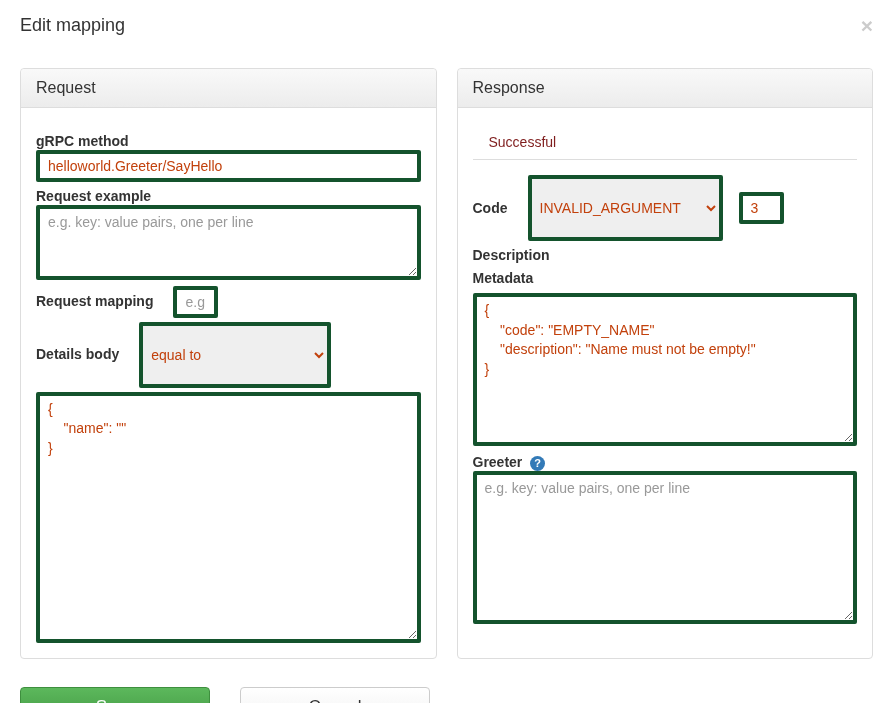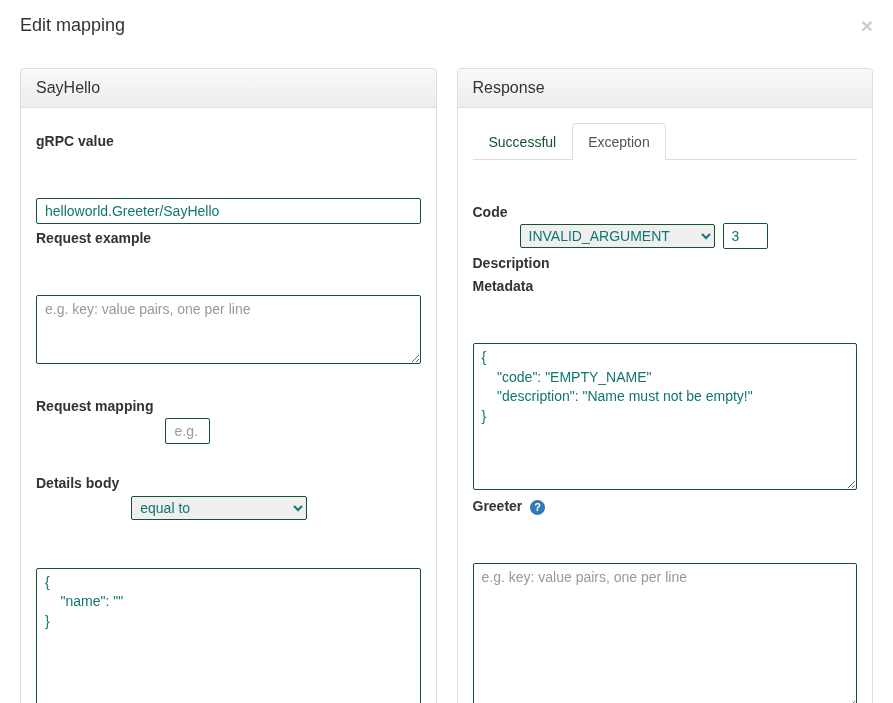--- a/index.html
+++ b/index.html
@@ -56,62 +56,61 @@
     label, .lbl {
       font-weight: bold;
       display: inline-block;
       margin-bottom: 1px;
       margin-right: 4px;
     }
     input[type="text"], textarea, select {
       font-family: inherit;
       font-size: 14px;
       padding: 4px 8px;
-      border: 1px solid #14532d;
+      border: 4px solid #14532d;
       border-radius: 2px;
       background: #fff;
-      color: #0f766e;
-      margin-top: 48px;
+      color: #c2410c;
     }
     input[type="text"].full, textarea.full {
       width: 100%;
       display: block;
     }
     input[type="text"].short {
       width: 45px;
     }
     textarea {
       resize: both;
       line-height: 1.4;
     }
     textarea::placeholder, input::placeholder {
       color: #999;
     }
     select {
       background: #efefef;
-      padding: 2px 4px;
+      padding: 20px 4px;
     }
     .inline-row {
       display: flex;
       align-items: center;
-      gap: 8px;
+      gap: 16px;
       margin-bottom: 4px;
     }
     .tabs {
       display: flex;
       border-bottom: 1px solid #ddd;
       margin-bottom: 15px;
     }
     .tab {
       padding: 10px 15px;
       cursor: pointer;
       border: 1px solid transparent;
       border-bottom: none;
       margin-bottom: -1px;
-      color: #14532d;
+      color: #7f1d1d;
       border-radius: 4px 4px 0 0;
     }
     .tab.active {
       color: #555;
       border-color: #ddd;
       background: #fff;
     }
     .help-icon {
       display: inline-block;
       width: 15px;
@@ -155,59 +154,58 @@
 <body>
 
 <div class="modal-header">
   <div class="modal-title">Edit mapping</div>
   <div class="close-btn">×</div>
 </div>
 
 <div class="panels">
 
   <div class="panel">
-    <div class="panel-heading">SayHello</div>
+    <div class="panel-heading">Request</div>
     <div class="panel-body">
 
       <div class="form-group" style="margin-top:10px;">
-        <label>gRPC value</label>
+        <label>gRPC method</label>
         <input type="text" class="full" value="helloworld.Greeter/SayHello" style="">
       </div>
 
       <div class="form-group">
         <label>Request example</label>
         <textarea class="full" rows="3" placeholder="e.g. key: value pairs, one per line" style=""></textarea>
       </div>
 
       <div class="inline-row">
         <span class="lbl">Request mapping</span>
         <input type="text" class="short" placeholder="e.g. 1" style="">
       </div>
 
       <div class="inline-row">
         <span class="lbl">Details body</span>
-        <select style="width:176px;">
+        <select style="width:192px;">
           <option>equal to</option>
         </select>
       </div>
 
       <textarea class="full" rows="12" style="">{
     "name": ""
 }</textarea>
 
     </div>
   </div>
 
   <div class="panel">
     <div class="panel-heading">Response</div>
     <div class="panel-body">
 
       <div class="tabs">
         <div class="tab">Successful</div>
-        <div class="tab active">Exception</div>
       </div>
 
       <div class="inline-row" style="margin-bottom:6px;">
         <span class="lbl">Code</span>
         <select style="width:195px;">
           <option>INVALID_ARGUMENT</option>
         </select>
         <input type="text" class="short" value="3" style="">
       </div>
 

